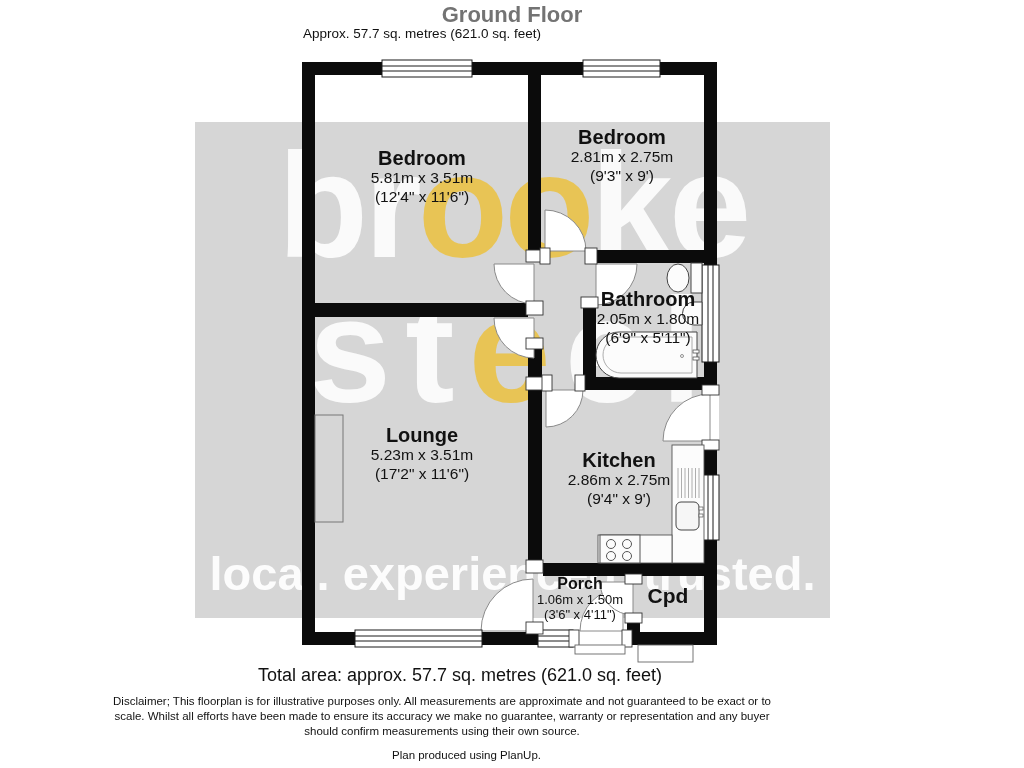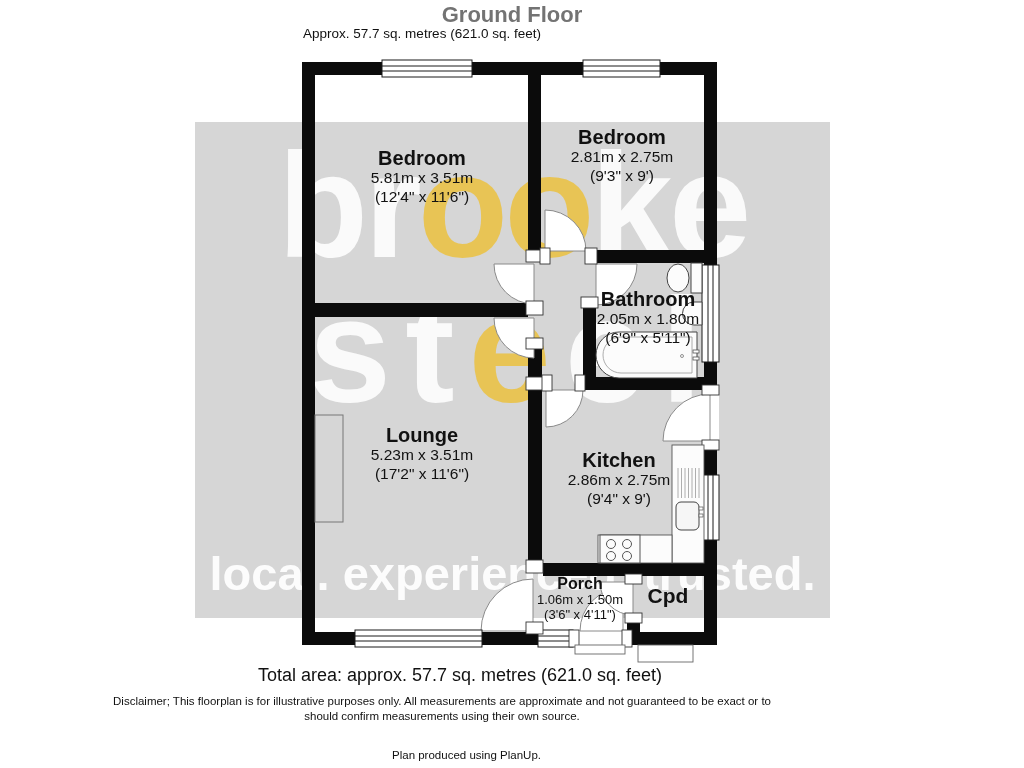--- a/index.html
+++ b/index.html
@@ -206,15 +206,16 @@
   <div class="rl-dim">1.06m x 1.50m</div>
   <div class="rl-dim">(3'6" x 4'11")</div>
 </div>
 <div class="room-label" style="left:668px;top:584px;">
   <div class="rl-cpd">Cpd</div>
 </div>
 
 <div class="abs total-area">Total area: approx. 57.7 sq. metres (621.0 sq. feet)</div>
 <div class="abs disclaimer">
   <div>Disclaimer; This floorplan is for illustrative purposes only. All measurements are approximate and not guaranteed to be exact or to</div>
+  <div>scale. Whilst all efforts have been made to ensure its accuracy we make no guarantee, warranty or representation and any buyer</div>
   <div>should confirm measurements using their own source.</div>
 </div>
 <div class="abs produced">Plan produced using PlanUp.</div>
 
 </body></html>

